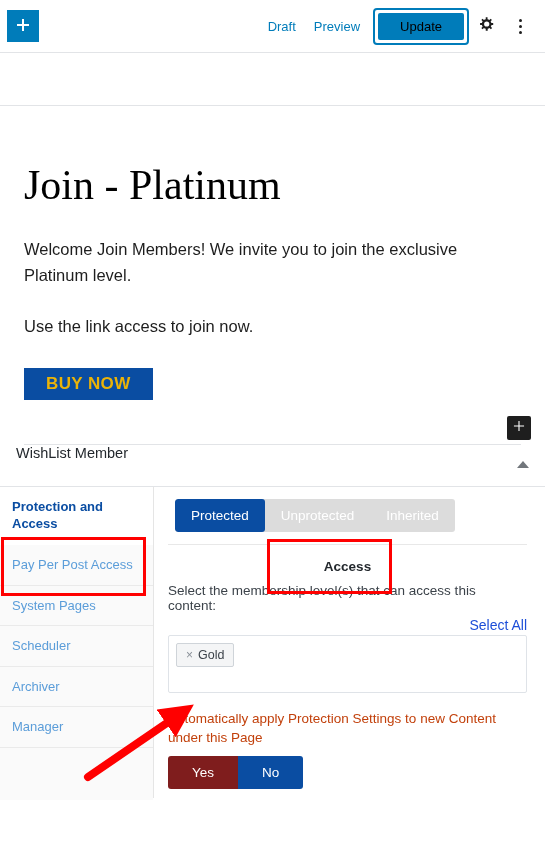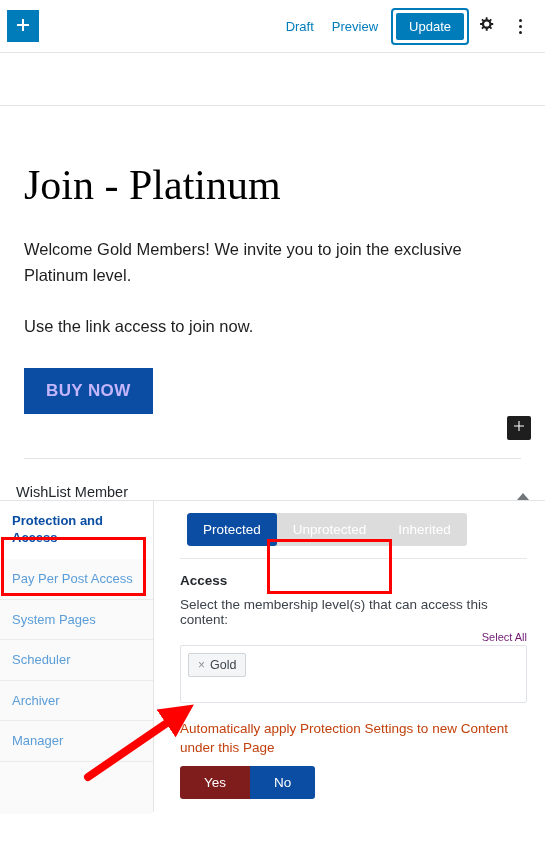--- a/index.html
+++ b/index.html
@@ -41,23 +41,23 @@
   }
   .update-wrap {
     padding: 3px;
     border: 2px solid #007cba;
     border-radius: 4px;
     background: #fff;
     margin-left: 4px;
   }
   .update-btn {
     background: #007cba;
-    color: #ffffff;
+    color: #000000;
     font-size: 13px;
-    padding: 6px 13px;
+    padding: 6px 22px;
     border-radius: 2px;
     cursor: pointer;
     white-space: nowrap;
   }
   .icon-btn {
     width: 34px; height: 34px;
     display: flex; align-items: center; justify-content: center;
     cursor: pointer;
   }
   .dots { display:flex; flex-direction:column; gap:3px; align-items:center; }
@@ -81,58 +81,59 @@
     font-size: 16.5px;
     line-height: 1.55;
     color: #1e1e1e;
     margin-top: 29px;
     max-width: 480px;
   }
   .para.second { margin-top: 26px; }
   .buy-now {
     display: inline-block;
     background: #0a4da2;
-    color: #c4b5fd;
+    color: #eab308;
     font-weight: bold;
     font-size: 17px;
     letter-spacing: 0.4px;
-    padding: 13px 22px;
+    padding: 6px 22px;
     margin-top: 28px;
     cursor: pointer;
   }
   .dark-adder {
     position: absolute;
     right: 14px;
     top: 310px;
     width: 24px; height: 24px;
     background: #1e1e1e;
     border-radius: 2px;
     display:flex; align-items:center; justify-content:center;
     cursor: pointer;
   }
   .content-divider { border-top: 1px solid #e2e4e7; margin-top: 44px; }
 
   
   .metabox-head {
     height: 42px;
-    display: flex; align-items: flex-end;
+    display: flex; align-items: flex-start;
     padding: 0 16px;
     border-bottom: 1px solid #e2e4e7;
+    flex-direction: column;
   }
   .metabox-title { font-size: 14.5px; color: #23282d; }
   .collapse-arrow {
     margin-left: auto;
     width: 0; height: 0;
     border-left: 6px solid transparent;
     border-right: 6px solid transparent;
     border-bottom: 7px solid #72777c;
     cursor: pointer;
   }
 
-  .panel { display: flex; height: 311px; gap: 12px; }
+  .panel { display: flex; height: 311px; }
 
   
   .wlm-side {
     width: 154px;
     flex: 0 0 154px;
     border-right: 1px solid #e5e5e5;
     background: #fafafa;
   }
   .side-item {
     padding: 11px 12px;
@@ -165,26 +166,26 @@
     color: #ffffff;
     cursor: pointer;
     white-space: nowrap;
   }
   .seg-btn.on {
     background: #0a4da2;
     border-radius: 3px;
   }
   .seg-divider { border-top: 1px solid #e8e8e8; margin: 12px 0 0 0; }
 
-  .sec-title { font-size: 13.5px; font-weight: bold; color: #23282d; margin-top: 14px; }
+  .sec-title { font-size: 13.5px; font-weight: bold; color: #23282d; margin-top: 14px; text-align: center; }
   .sec-sub { font-size: 13.5px; color: #3c434a; margin-top: 9px; }
   .select-all {
     text-align: right;
-    font-size: 11px;
-    color: #701a75;
+    font-size: 14px;
+    color: #1d4ed8;
     margin-top: 4px;
     cursor: pointer;
   }
   .level-box {
     border: 1px solid #dfe3e8;
     border-radius: 2px;
     height: 58px;
     margin-top: 2px;
     padding: 7px;
     background: #fff;
@@ -255,21 +256,21 @@
             <i></i>
         </span>
       </div>
     </div>
   </div>
 
   <div class="subbar"></div>
 
   <div class="content">
     <h1 class="post-title">Join - Platinum</h1>
-    <p class="para">Welcome Gold Members! We invite you to join the exclusive Platinum level.</p>
+    <p class="para">Welcome Join Members! We invite you to join the exclusive Platinum level.</p>
     <p class="para second">Use the link access to join now.</p>
     <div class="buy-now">BUY NOW</div>
 
     <div class="dark-adder">
       <span>
         <svg width="14" height="14" viewBox="0 0 18 18">
           <path d="M8.3 2.5h1.4v5.8h5.8v1.4H9.7v5.8H8.3V9.7H2.5V8.3h5.8z" fill="#ffffff"></path>
         </svg>
       </span>
     </div>

